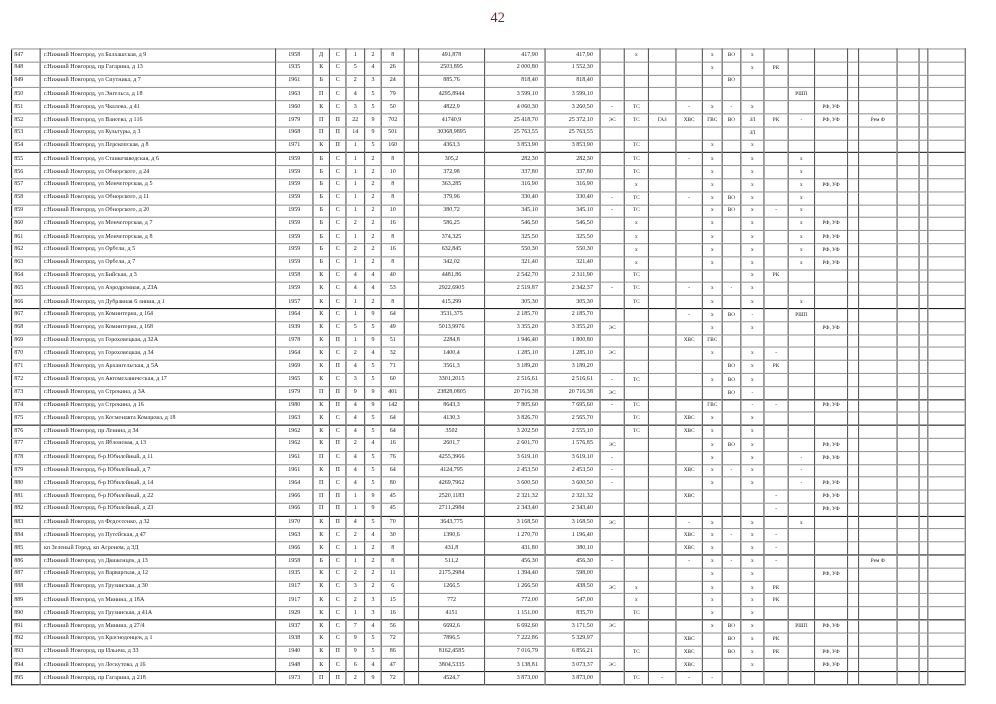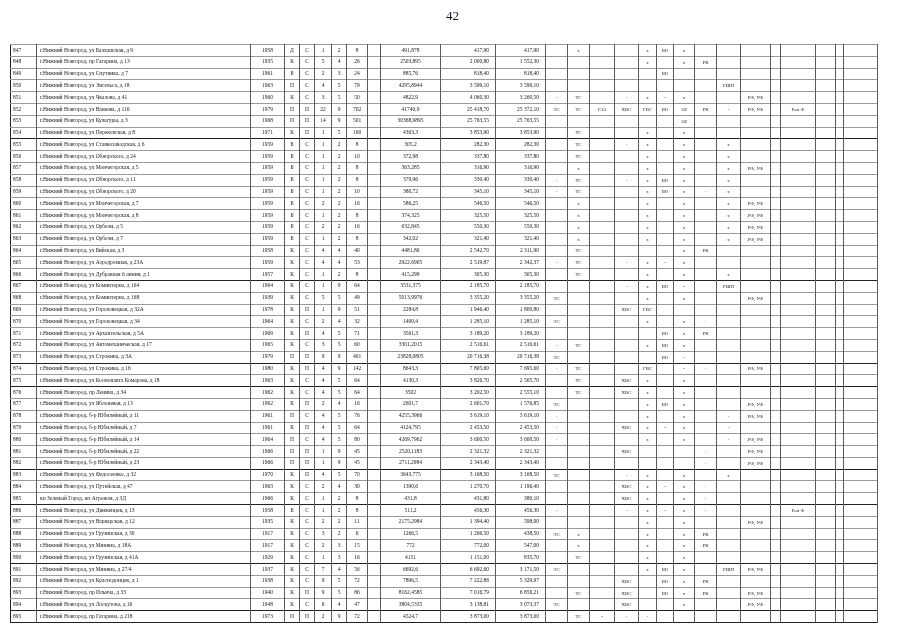--- a/index.html
+++ b/index.html
@@ -4,21 +4,21 @@
 <style>
   html,body{margin:0;padding:0;}
   body{
     width:905px;height:640px;position:relative;overflow:hidden;
     background:#ffffff;
     font-family:"Liberation Serif","DejaVu Serif",serif;
     color:#1c1c1c;
   }
   .page-number{
     position:absolute;top:8px;left:0;width:905px;
-    text-align:center;font-size:13px;color:#0f172a;
+    text-align:center;font-size:13px;color:#7f1d1d;
   }
   .scan-table{
     position:absolute;left:10px;top:44px;
     width:867px;height:578px;
     border-collapse:collapse;table-layout:fixed;
     border:1.4px solid #222;
     background:#fff;
   }
   .scan-table td{
     border-right:1px solid #5a5a5a;

